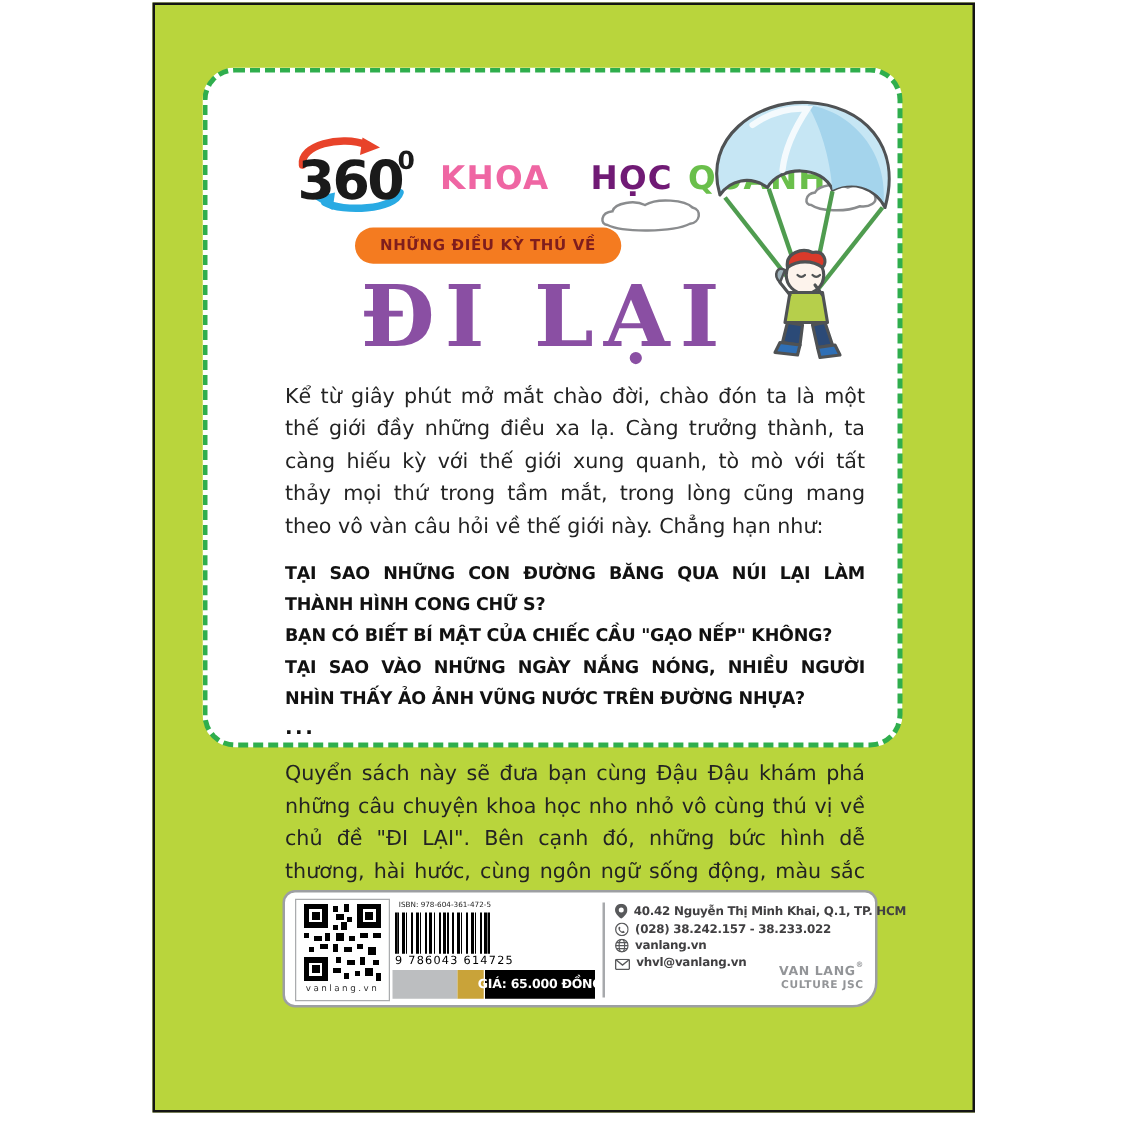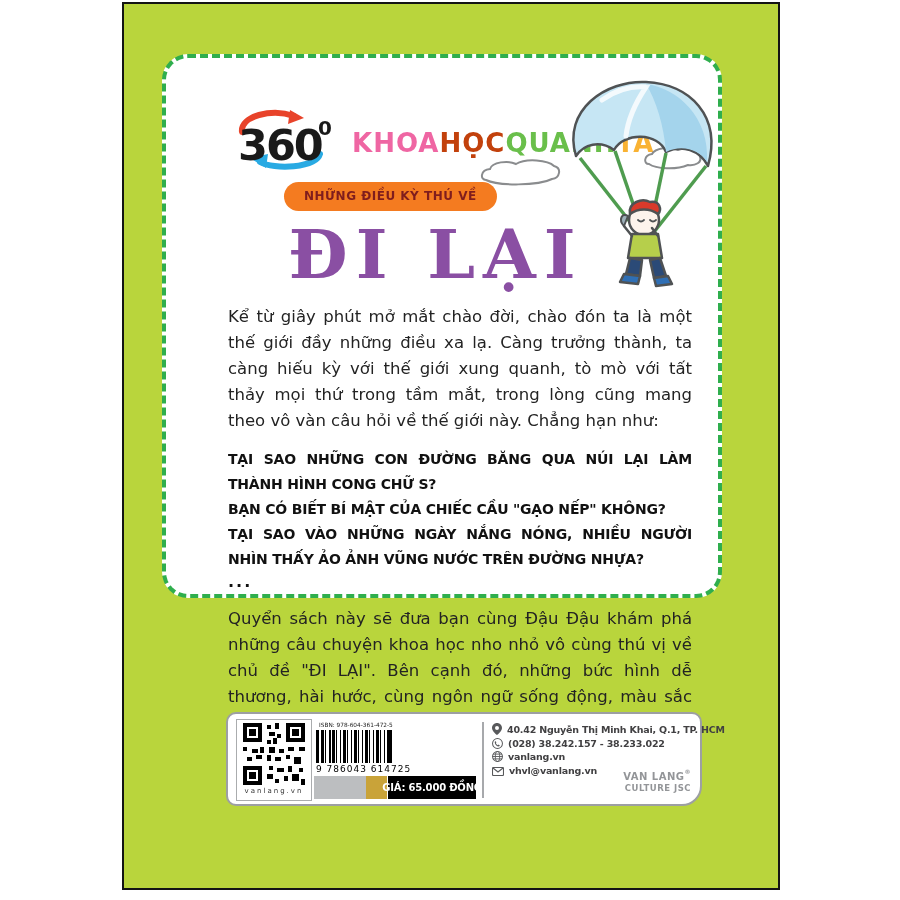--- a/index.html
+++ b/index.html
@@ -12,23 +12,23 @@
   .card { position:absolute; left:38px; top:50px; width:560px; height:544px;
           background:#ffffff; border:4px dashed #2fae4d; border-radius:26px; }
 
   
   .logo-row { position:absolute; left:66px; top:48px; height:64px; display:flex; align-items:flex-end; }
   .logo360 { position:relative; width:104px; height:64px; }
   .logo360 .num { position:absolute; left:6px; top:14px; font-size:43px; font-weight:bold; color:#1a1a1a;
                   letter-spacing:-2px; font-family:"DejaVu Sans", sans-serif; }
   .logo360 .deg { position:absolute; left:86px; top:10px; font-size:20px; font-weight:bold; color:#1a1a1a; }
   .logo360 svg { position:absolute; left:0; top:0; }
-  .series { display:flex; margin-left:16px; padding-bottom:12px;
+  .series { display:flex; gap:12px; margin-left:16px; padding-bottom:12px;
             font-weight:bold; font-size:26px; letter-spacing:1px; }
-  .series .w0 { color:#ef66a3; } .series .w1 { color:#c2410c; }
+  .series .w0 { color:#ef66a3; } .series .w1 { color:#701a75;margin-left:21px; }
   .series .w2 { color:#6abf4b; } .series .w3 { color:#f9b233; }
 
   .badge { position:absolute; left:118px; top:124px; background:#f47b20; color:#7f1d1d;
            font-weight:bold; font-size:12px; letter-spacing:0.5px; padding:7px 20px 8px;
            border-radius:18px; white-space:nowrap; }
 
   .title { position:absolute; left:60px; top:156px; width:420px; text-align:center;
            font-family:"DejaVu Serif", serif; font-weight:bold; font-size:68px;
            color:#8a4fa3; letter-spacing:8px; }
 

